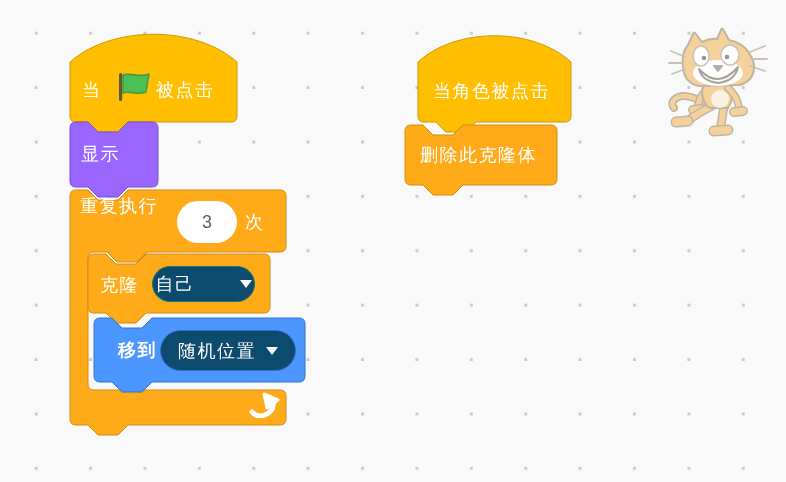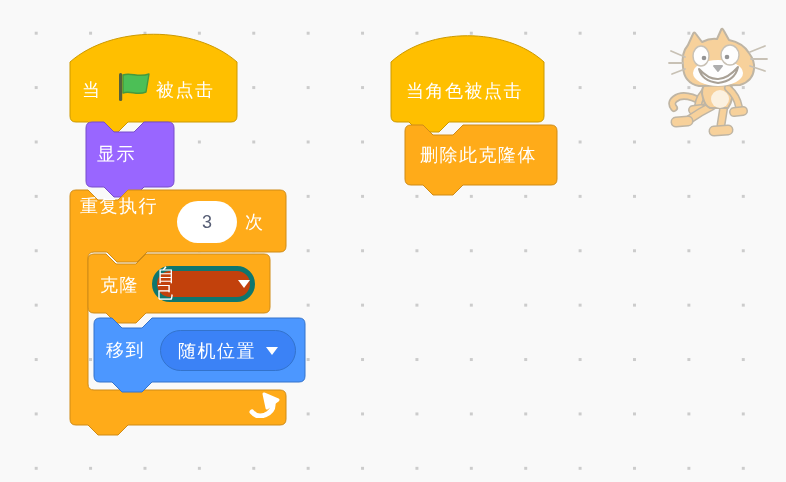--- a/index.html
+++ b/index.html
@@ -26,40 +26,40 @@
   .num-oval span{color:#575E75;font-size:18px;line-height:1;}
   .dd-oval{
     position:absolute;border-radius:999px;display:flex;align-items:center;
     justify-content:center;gap:10px;box-sizing:border-box;
   }
   .dd-oval .txt{color:#fff;font-size:18px;letter-spacing:1.5px;line-height:1;}
   .dd-arrow{
     width:0;height:0;border-left:6px solid transparent;
     border-right:6px solid transparent;border-top:8px solid #ffffff;
   }
-  .dd-control{background:#c2410c;border:5px solid #0f766e;gap:45px;}
-  .dd-motion{background:#3b82f6;border:1px solid #3373CC;}
+  .dd-control{background:#0c4a6e;border:1px solid #0f766e;gap:45px;}
+  .dd-motion{background:#0c4a6e;border:1px solid #3373CC;}
   .icon{position:absolute;}
 </style>
 </head>
 <body>
 
 <div class="block" style="left:70px;top:33px;width:167px;height:89px;">
   <svg class="shape" width="167" height="100">
     <path d="M 0,29 C 42,-8 125,-8 167,29 L 167,83 Q 167,89 161,89 L 58,89 L 48,99 L 28,99 L 18,89 L 6,89 Q 0,89 0,83 Z" fill="#FFBF00" stroke="#CC9900" stroke-width="1"></path>
   </svg>
   <span class="lbl" style="left:12px;top:57px;">当</span>
   <svg class="icon" style="left:48px;top:39px;" width="33" height="30" viewBox="0 0 33 30">
     <rect x="1" y="1" width="3.2" height="28" rx="1.5" fill="#55603B"></rect>
     <path d="M5,3 C 13,0 20,6 31,2 L 28,20 C 19,24 12,18 5,21 Z" fill="#4CBF56" stroke="#45993D" stroke-width="1.4" stroke-linejoin="round"></path>
   </svg>
   <span class="lbl" style="left:86px;top:57px;text-align:right;">被点击</span>
 </div>
 
-<div class="block" style="left:86px;top:122px;width:76px;height:65px;">
+<div class="block" style="left:70px;top:122px;width:76px;height:65px;">
   <svg class="shape" width="88" height="76">
     <path d="M 6,0 L 18,0 L 28,10 L 48,10 L 58,0 L 82,0 Q 88,0 88,6 L 88,59 Q 88,65 82,65 L 58,65 L 48,75 L 28,75 L 18,65 L 6,65 Q 0,65 0,59 L 0,6 Q 0,0 6,0 Z" fill="#9966FF" stroke="#774DCB" stroke-width="1"></path>
   </svg>
   <span class="lbl" style="left:11px;top:32px;">显示</span>
 </div>
 
 <div class="block" style="left:70px;top:190px;width:216px;height:235px;">
   <svg class="shape" width="216" height="246">
     <path d="M 6,0 L 18,0 L 28,10 L 48,10 L 58,0 L 210,0 Q 216,0 216,6 L 216,56 Q 216,62 210,62 L 77,62 L 67,72 L 47,72 L 37,62 L 24,62 Q 18,62 18,68 L 18,194 Q 18,200 24,200 L 210,200 Q 216,200 216,206 L 216,229 Q 216,235 210,235 L 58,235 L 48,245 L 28,245 L 18,235 L 6,235 Q 0,235 0,229 L 0,6 Q 0,0 6,0 Z" fill="#FFAB19" stroke="#CF8B17" stroke-width="1"></path>
   </svg>
@@ -82,28 +82,28 @@
   <div class="dd-oval dd-control" style="left:64px;top:12px;width:103px;height:36px;">
     <span class="txt">自己</span>
     <span class="dd-arrow"></span>
   </div>
 </div>
 
 <div class="block" style="left:94px;top:318px;width:211px;height:64px;">
   <svg class="shape" width="211" height="75">
     <path d="M 6,0 L 18,0 L 28,10 L 48,10 L 58,0 L 205,0 Q 211,0 211,6 L 211,58 Q 211,64 205,64 L 58,64 L 48,74 L 28,74 L 18,64 L 6,64 Q 0,64 0,58 L 0,6 Q 0,0 6,0 Z" fill="#4C97FF" stroke="#3373CC" stroke-width="1"></path>
   </svg>
-  <span class="lbl" style="left:12px;top:32px;">移到</span>
+  <span class="lbl" style="left:24px;top:32px;font-weight:bold;">移到</span>
   <div class="dd-oval dd-motion" style="left:66px;top:12px;width:136px;height:41px;">
     <span class="txt">随机位置</span>
     <span class="dd-arrow"></span>
   </div>
 </div>
 
-<div class="block" style="left:391px;top:33px;width:153px;height:89px;">
+<div class="block" style="left:418px;top:33px;width:153px;height:89px;">
   <svg class="shape" width="153" height="100">
     <path d="M 0,29 C 38,-6 115,-6 153,29 L 153,83 Q 153,89 147,89 L 58,89 L 48,99 L 28,99 L 18,89 L 6,89 Q 0,89 0,83 Z" fill="#FFBF00" stroke="#CC9900" stroke-width="1"></path>
   </svg>
   <span class="lbl" style="left:15px;top:58px;">当角色被点击</span>
 </div>
 
 <div class="block" style="left:405px;top:125px;width:128px;height:60px;">
   <svg class="shape" width="152" height="71">
     <path d="M 6,0 L 18,0 L 28,10 L 48,10 L 58,0 L 146,0 Q 152,0 152,6 L 152,54 Q 152,60 146,60 L 58,60 L 48,70 L 28,70 L 18,60 L 6,60 Q 0,60 0,54 L 0,6 Q 0,0 6,0 Z" fill="#FFAB19" stroke="#CF8B17" stroke-width="1"></path>
   </svg>

